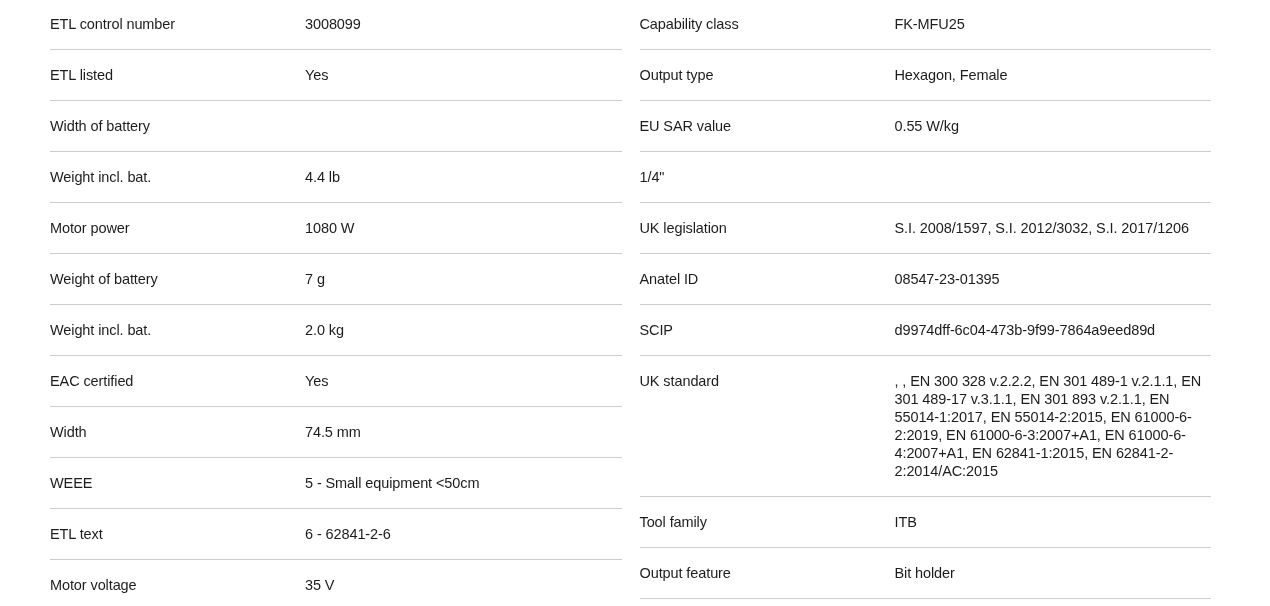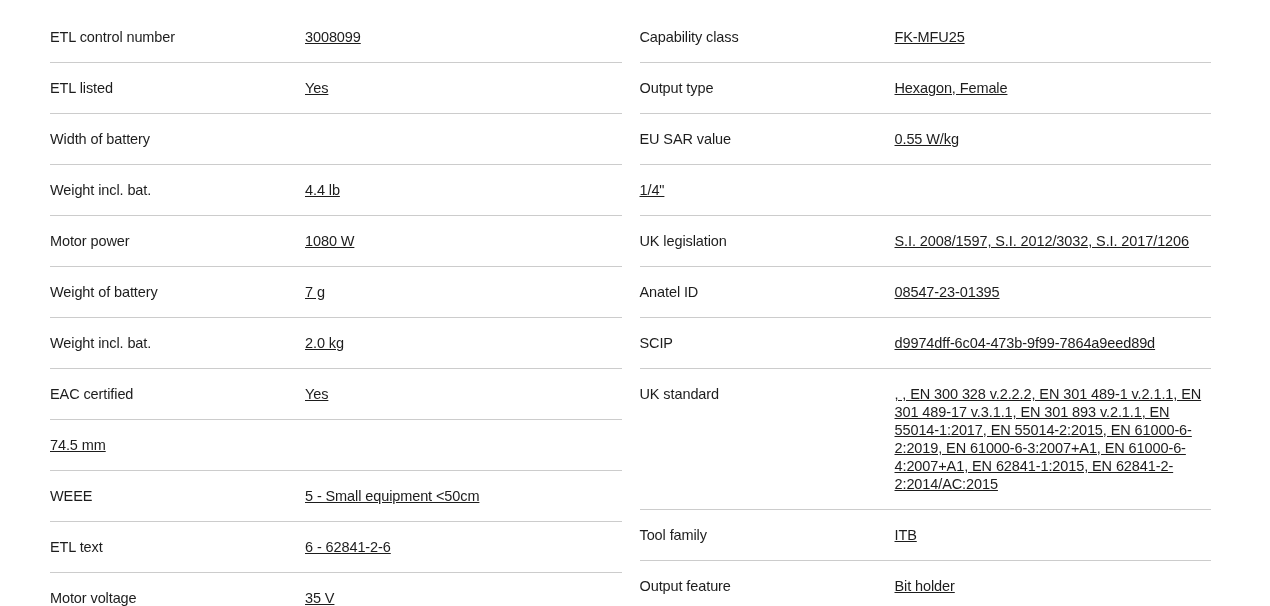--- a/index.html
+++ b/index.html
@@ -31,31 +31,30 @@
     display:block;
     min-width:0;
   }
   .spec-row{
     display:flex;
     align-items:flex-start;
     padding:16px 0;
     border-bottom:1px solid var(--divider);
   }
   .spec-row:first-child{
-    padding-top:28px;
+    padding-top:15px;
   }
   .spec-label{
     flex:0 0 255px;
     padding-right:12px;
   }
   .spec-value{
     flex:1 1 auto;
     min-width:0;
     overflow-wrap:break-word;
-    text-decoration:underline;
   }
 </style>
 </head>
 <body>
 
 <main>
   <section class="spec-grid">
     <div class="spec-col">
         <div class="spec-row">
           <div class="spec-label">ETL control number</div>
@@ -82,20 +81,21 @@
         </div>
         <div class="spec-row">
           <div class="spec-label">Weight incl. bat.</div>
           <div class="spec-value">2.0 kg</div>
         </div>
         <div class="spec-row">
           <div class="spec-label">EAC certified</div>
           <div class="spec-value">Yes</div>
         </div>
         <div class="spec-row">
+          <div class="spec-label">Width</div>
           <div class="spec-value">74.5 mm</div>
         </div>
         <div class="spec-row">
           <div class="spec-label">WEEE</div>
           <div class="spec-value">5 - Small equipment &lt;50cm</div>
         </div>
         <div class="spec-row">
           <div class="spec-label">ETL text</div>
           <div class="spec-value">6 - 62841-2-6</div>
         </div>

